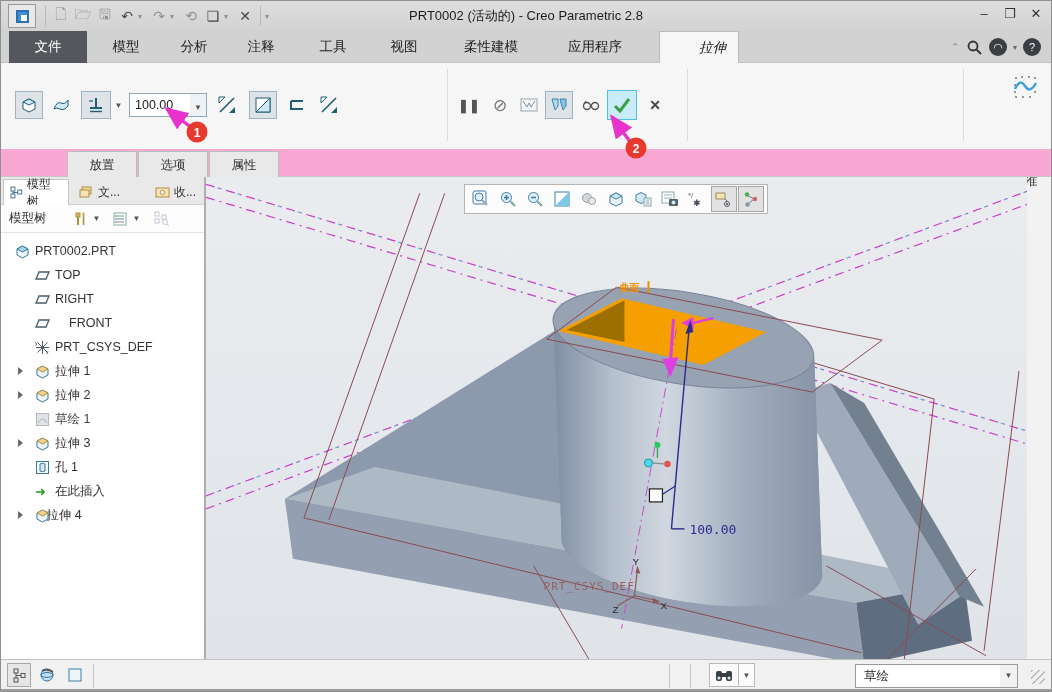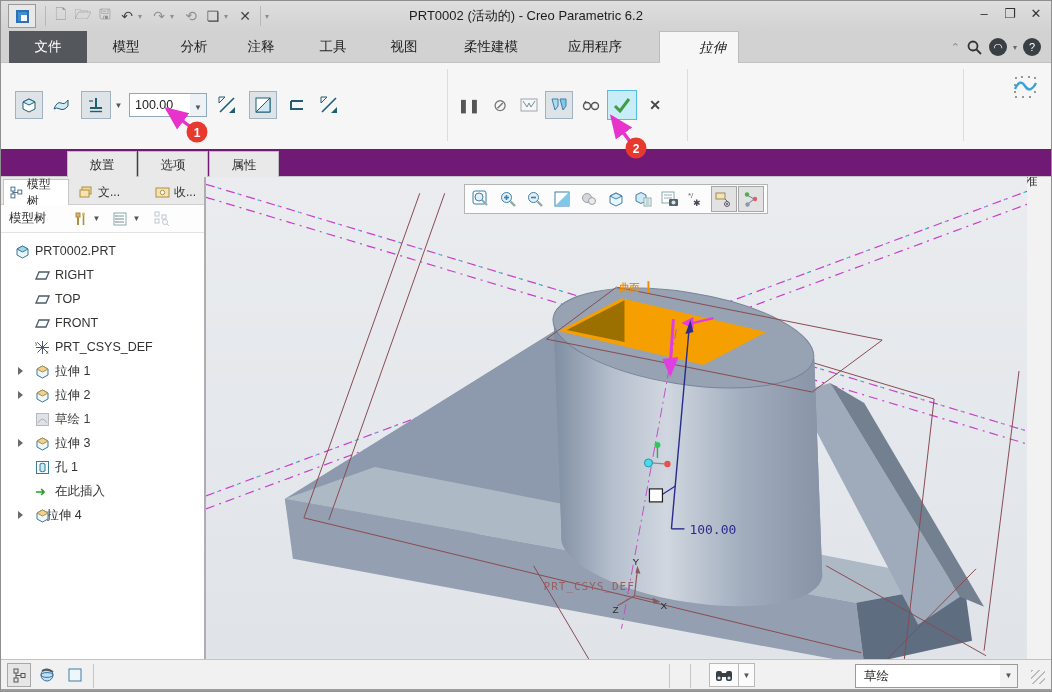--- a/index.html
+++ b/index.html
@@ -32,21 +32,21 @@
   .rbtn.pressed { background:#dde3e7; border-color:#9fb4c0; }
   .rbtn.okbtn { background:#c9edf8; border-color:#54bde4; }
   .rsep { position:absolute; top:6px; width:1px; height:72px; background:#dcdcdc; }
   .ddarrow { font-size:8px; color:#555; }
   #depth-input { position:absolute; left:128px; top:30px; width:62px; height:24px; border:1px solid #8fa8bc; background:#fff; font-size:12.5px; color:#222; padding:0 5px; font-family:"Liberation Sans",sans-serif; }
   #depth-dd { position:absolute; left:189px; top:30px; width:17px; height:24px; border:1px solid #8fa8bc; border-left:none; background:#eef2f5; text-align:center; line-height:22px; }
   .datum-label { position:absolute; left:1000px; top:110px; width:48px; text-align:center; font-size:12.5px; color:#333; }
   .datum-dd { position:absolute; left:1016px; top:132px; width:16px; text-align:center; font-size:8px; color:#666; }
 
   
-  #subtabs { position:absolute; left:0; top:148px; width:100%; height:28px; background:#701a75; border-bottom:1px solid #c6c6c6;padding-left:28px; }
+  #subtabs { position:absolute; left:0; top:148px; width:100%; height:28px; background:#f9a8d4; border-bottom:1px solid #c6c6c6;padding-left:28px; }
   .stab { position:absolute; top:2px; height:26px; line-height:26px; width:70px; text-align:center; font-size:12.5px; color:#333; background:#e9e9e9; border:1px solid #bdbdbd; border-bottom:none; }
 
   
   #main { position:absolute; left:0; top:176px; width:100%; height:482px; display:flex; }
   #navigator { position:relative; width:205px; height:482px; background:#fff; border-right:2px solid #aeaeae; }
   #nav-tabs { position:relative; height:28px; background:#e9e9e9; border-bottom:1px solid #cfcfcf; }
   .ntab { position:absolute; top:2px; height:26px; display:flex; align-items:center; gap:4px; font-size:12px; color:#333; padding:0 6px; }
   .ntab.active { background:#fff; border:1px solid #c6c6c6; border-bottom:none; }
   #nav-toolbar { position:relative; height:28px; background:#fdfdfd; border-bottom:1px solid #e3e3e3; display:flex; align-items:center; }
   #nav-toolbar .ttl { font-size:12.5px; color:#333; margin-left:8px; margin-right:26px; }
@@ -96,21 +96,21 @@
       <div class="qdd">▾</div>
       <div class="qicon">↷</div>
       <div class="qdd">▾</div>
       <div class="qicon">⟲</div>
       <div class="qicon dark">❏</div>
       <div class="qdd">▾</div>
       <div class="qicon dark">✕</div>
       <div class="vsep"></div>
       <div class="qdd">▾</div>
     </div>
-    <div id="title-text">PRT0002 (活动的) - Creo Parametric 6.2</div>
+    <div id="title-text">PRT0002 (活动的) - Creo Parametric 2.8</div>
     <div class="wctl" style="right:54px">–</div>
     <div class="wctl" style="right:28px">❐</div>
     <div class="wctl" style="right:2px">✕</div>
   </div>
 
   <div id="tabrow">
     <div class="rtab file" style="left:8px;width:78px">文件</div>
     <div class="rtab" style="left:90px;width:70px">模型</div>
     <div class="rtab" style="left:162px;width:62px">分析</div>
     <div class="rtab" style="left:228px;width:64px">注释</div>
@@ -332,37 +332,37 @@
           </span>
           <span class="lbl" style="margin-left:34px">PRT0002.PRT</span>
         </div>
 
         <div class="trow">
           <span class="tic" style="left:34px">
               <svg width="15" height="13" viewBox="0 0 15 13">
                 <polygon points="4,3 14,3 11,10 1,10" fill="none" stroke="#4a5a6a" stroke-width="1.3"></polygon>
               </svg>
             </span>
-          <span class="lbl" style="margin-left:54px">RIGHT</span>
+          <span class="lbl" style="margin-left:54px">TOP</span>
         </div>
         <div class="trow">
           <span class="tic" style="left:34px">
               <svg width="15" height="13" viewBox="0 0 15 13">
                 <polygon points="4,3 14,3 11,10 1,10" fill="none" stroke="#4a5a6a" stroke-width="1.3"></polygon>
               </svg>
             </span>
-          <span class="lbl" style="margin-left:54px">TOP</span>
+          <span class="lbl" style="margin-left:54px">RIGHT</span>
         </div>
         <div class="trow">
           <span class="tic" style="left:34px">
               <svg width="15" height="13" viewBox="0 0 15 13">
                 <polygon points="4,3 14,3 11,10 1,10" fill="none" stroke="#4a5a6a" stroke-width="1.3"></polygon>
               </svg>
             </span>
-          <span class="lbl" style="margin-left:54px">FRONT</span>
+          <span class="lbl" style="margin-left:68px">FRONT</span>
         </div>
 
         <div class="trow">
           <span class="tic" style="left:34px">
             <svg width="15" height="15" viewBox="0 0 15 15">
                 <line x1="7.5" y1="1" x2="7.5" y2="14" stroke="#4a5a6a"></line>
                 <line x1="1" y1="7.5" x2="14" y2="7.5" stroke="#4a5a6a"></line>
                 <line x1="2.5" y1="2.5" x2="12.5" y2="12.5" stroke="#4a5a6a"></line>
                 <line x1="12.5" y1="2.5" x2="2.5" y2="12.5" stroke="#4a5a6a"></line>
                 <text x="0" y="5" font-size="5" fill="#334">y</text>

